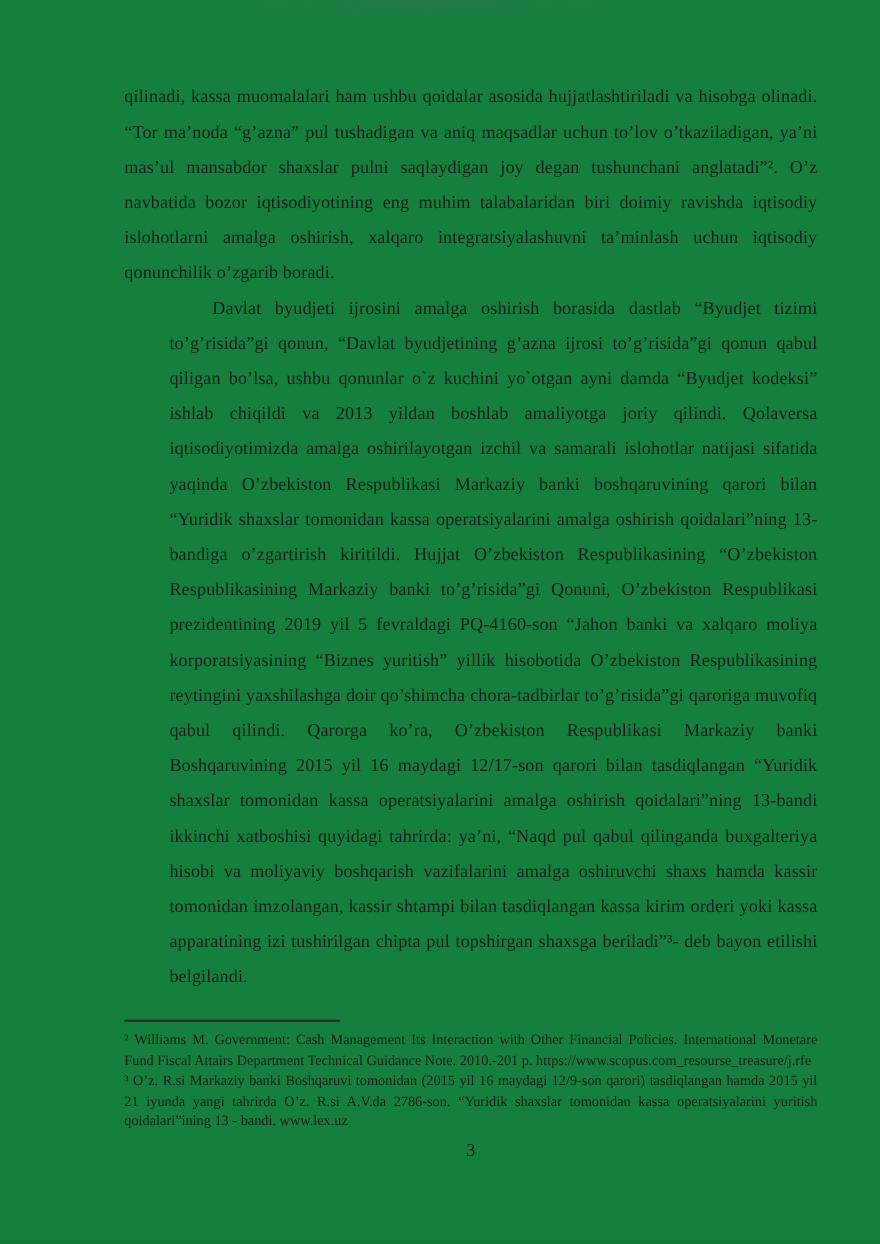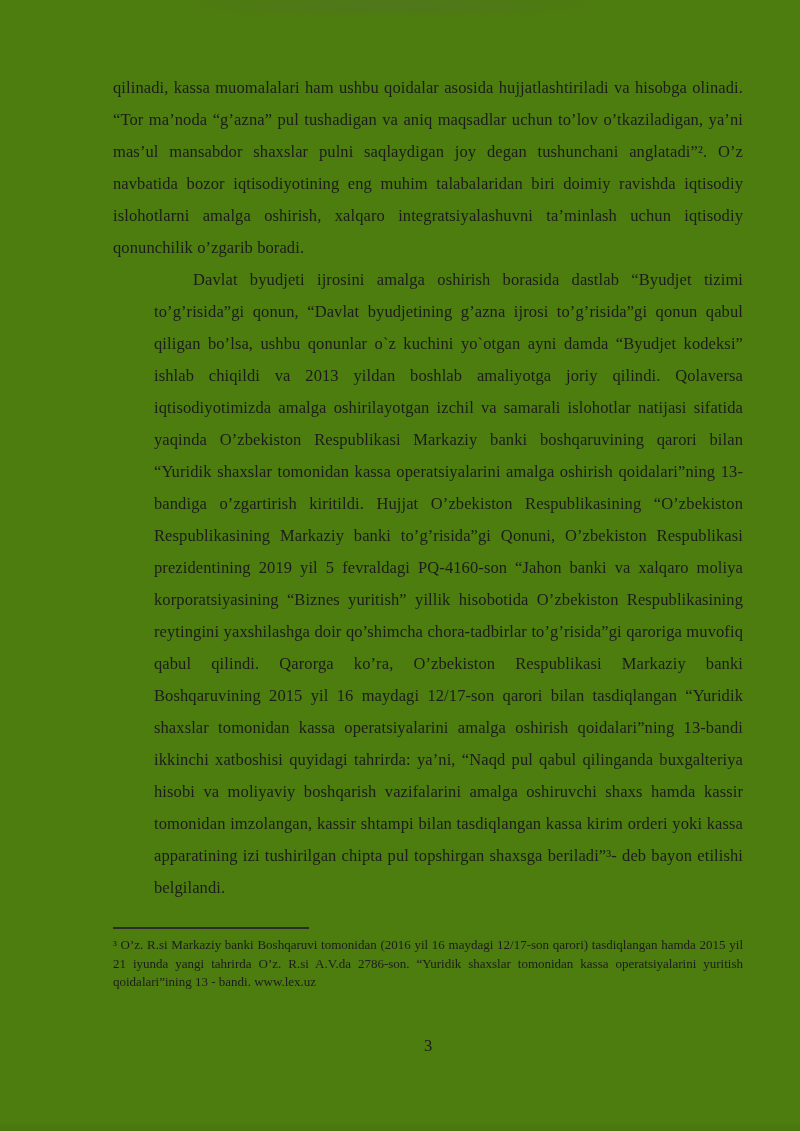--- a/index.html
+++ b/index.html
@@ -5,21 +5,21 @@
   html, body {
     margin: 0;
     padding: 0;
     background: #e9e9e9;
   }
   .page {
     position: relative;
     width: 800px;
     height: 1131px;
     margin: 0 auto;
-    background: #4d7c0f;
+    background: #15803d;
     font-family: "Liberation Serif", "DejaVu Serif", serif;
     color: #1c1c1c;
     overflow: hidden;
   }
   
   .scan-smudge-top {
     position: absolute;
     left: 180px; top: -8px;
     width: 420px; height: 26px;
     background: radial-gradient(ellipse at center, rgba(90,90,90,0.18), rgba(90,90,90,0) 70%);
@@ -84,20 +84,21 @@
 
   <div class="scan-smudge-top"></div>
 
   <div class="body-text">
     <p class="para">qilinadi, kassa muomalalari ham ushbu qoidalar asosida hujjatlashtiriladi va hisobga olinadi. “Tor ma’noda “g’azna” pul tushadigan va aniq maqsadlar uchun to’lov o’tkaziladigan, ya’ni mas’ul mansabdor shaxslar pulni saqlaydigan joy degan tushunchani anglatadi”². O’z navbatida bozor iqtisodiyotining eng muhim talabalaridan biri doimiy ravishda iqtisodiy islohotlarni amalga oshirish, xalqaro integratsiyalashuvni ta’minlash uchun iqtisodiy qonunchilik o’zgarib boradi.</p>
     <p class="para indent">Davlat byudjeti ijrosini amalga oshirish borasida dastlab “Byudjet tizimi to’g’risida”gi qonun, “Davlat byudjetining g’azna ijrosi to’g’risida”gi qonun qabul qiligan bo’lsa, ushbu qonunlar o`z kuchini yo`otgan ayni damda “Byudjet kodeksi” ishlab chiqildi va 2013 yildan boshlab amaliyotga joriy qilindi. Qolaversa iqtisodiyotimizda amalga oshirilayotgan izchil va samarali islohotlar natijasi sifatida yaqinda O’zbekiston Respublikasi Markaziy banki boshqaruvining qarori bilan “Yuridik shaxslar tomonidan kassa operatsiyalarini amalga oshirish qoidalari”ning 13-bandiga o’zgartirish kiritildi. Hujjat O’zbekiston Respublikasining “O’zbekiston Respublikasining Markaziy banki to’g’risida”gi Qonuni, O’zbekiston Respublikasi prezidentining 2019 yil 5 fevraldagi PQ-4160-son “Jahon banki va xalqaro moliya korporatsiyasining “Biznes yuritish” yillik hisobotida O’zbekiston Respublikasining reytingini yaxshilashga doir qo’shimcha chora-tadbirlar to’g’risida”gi qaroriga muvofiq qabul qilindi. Qarorga ko’ra, O’zbekiston Respublikasi Markaziy banki Boshqaruvining 2015 yil 16 maydagi 12/17-son qarori bilan tasdiqlangan “Yuridik shaxslar tomonidan kassa operatsiyalarini amalga oshirish qoidalari”ning 13-bandi ikkinchi xatboshisi quyidagi tahrirda: ya’ni, “Naqd pul qabul qilinganda buxgalteriya hisobi va moliyaviy boshqarish vazifalarini amalga oshiruvchi shaxs hamda kassir tomonidan imzolangan, kassir shtampi bilan tasdiqlangan kassa kirim orderi yoki kassa apparatining izi tushirilgan chipta pul topshirgan shaxsga beriladi”³- deb bayon etilishi belgilandi.</p>
   </div>
 
   <div class="footnote-area">
     <div class="fn-separator"></div>
-    <p class="footnote">³ O’z. R.si Markaziy banki Boshqaruvi tomonidan (2016 yil 16 maydagi 12/17-son qarori) tasdiqlangan hamda 2015 yil 21 iyunda yangi tahrirda O’z. R.si A.V.da 2786-son. “Yuridik shaxslar tomonidan kassa operatsiyalarini yuritish qoidalari”ining 13 - bandi. www.lex.uz</p>
+    <p class="footnote">² Williams M. Government: Cash Management Its Interaction with Other Financial Policies. International Monetare Fund Fiscal Attairs Department Technical Guidance Note. 2010.-201 p. https://www.scopus.com_resourse_treasure/j.rfe</p>
+    <p class="footnote">³ O’z. R.si Markaziy banki Boshqaruvi tomonidan (2015 yil 16 maydagi 12/9-son qarori) tasdiqlangan hamda 2015 yil 21 iyunda yangi tahrirda O’z. R.si A.V.da 2786-son. “Yuridik shaxslar tomonidan kassa operatsiyalarini yuritish qoidalari”ining 13 - bandi. www.lex.uz</p>
   </div>
 
   <div class="page-number">3</div>
 
   <div class="scan-edge-bottom"></div>
 
 </div>
 
 </body></html>

